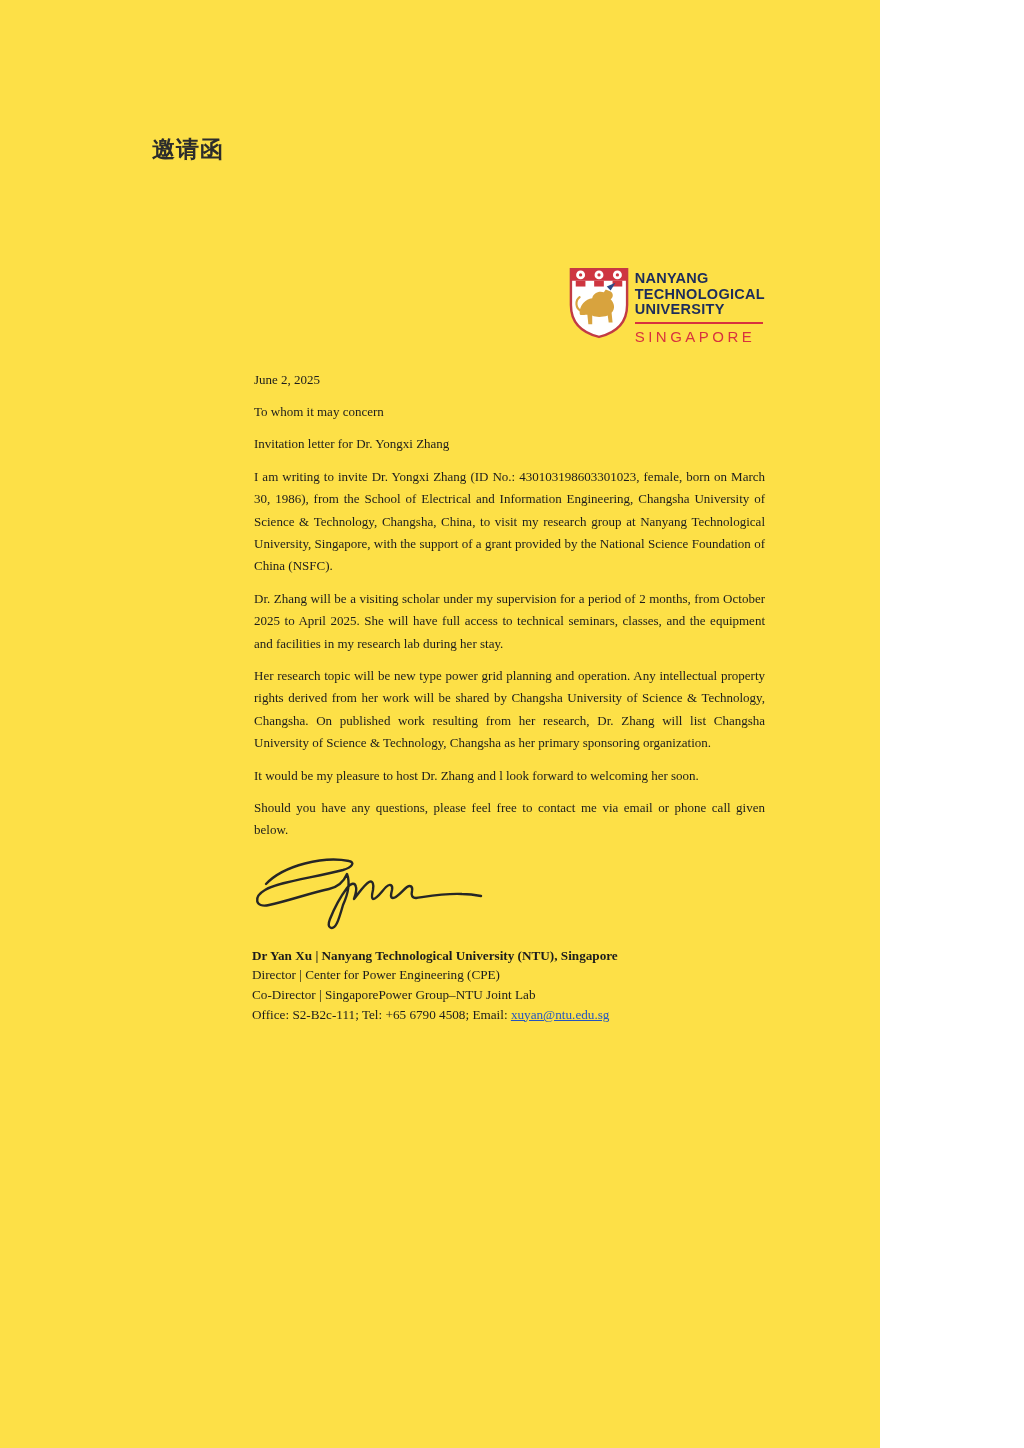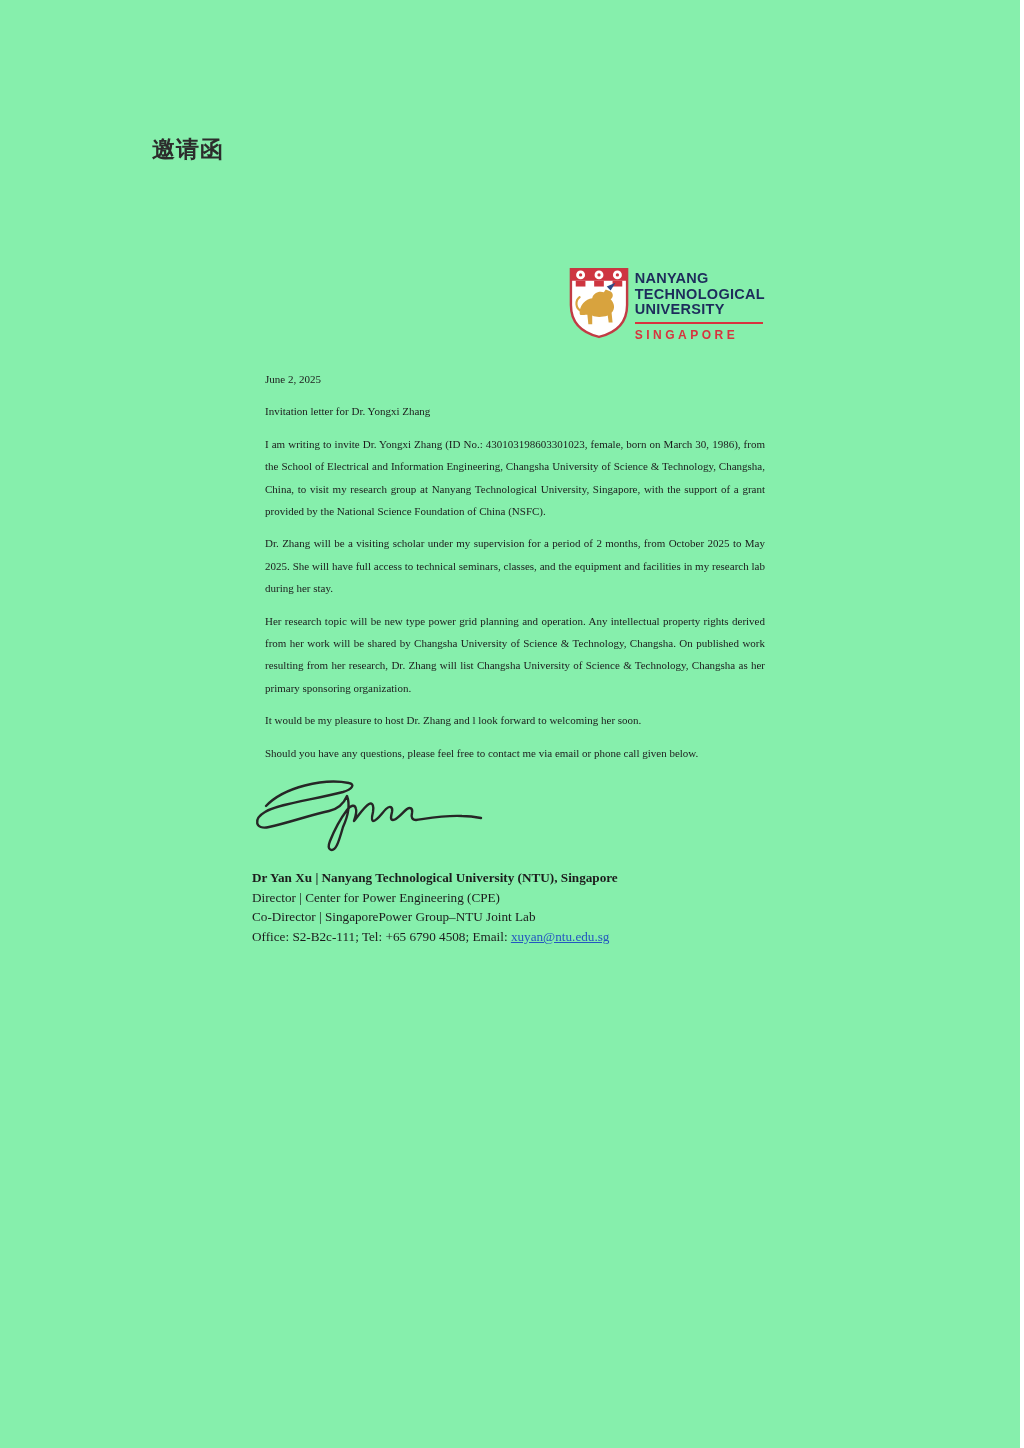--- a/index.html
+++ b/index.html
@@ -1,21 +1,21 @@
 <!DOCTYPE html>
 <html><head>
 <meta charset="utf-8">
 <title>邀请函</title>
 <style>
   html, body { margin: 0; padding: 0; background: #ffffff; }
   .page {
     position: relative;
-    width: 1020px;
+    width: 880px;
     height: 1448px;
-    background: #86efac;
+    background: #fde047;
     font-family: "Liberation Serif", serif;
     color: #1c1c1c;
     overflow: hidden;
   }
   .doc-title {
     position: absolute;
     left: 152px;
     top: 134px;
     font-family: "Liberation Sans", sans-serif;
     font-size: 23px;
@@ -36,28 +36,28 @@
     font-family: "Liberation Sans", sans-serif;
     font-weight: 700;
     font-size: 14.5px;
     line-height: 15.5px;
     color: #1d2c5b;
     letter-spacing: 0.3px;
   }
   .logo-divider { height: 2px; background: #d8333e; margin: 4px 0 4px; width: 128px; }
   .logo-country {
     font-family: "Liberation Sans", sans-serif;
-    font-weight: 700;
-    font-size: 12px;
+    font-weight: 400;
+    font-size: 15px;
     color: #d8333e;
     letter-spacing: 3.5px;
   }
   .para {
-    margin: 0 0 10px 13px;
-    font-size: 11px;
+    margin: 0 0 10px 2px;
+    font-size: 13px;
     line-height: 22.4px;
     text-align: justify;
   }
   .para.hdr { text-align: left; }
   .signature-wrap { margin: 4px 0 0 0; height: 86px; }
   .sig-block { margin-top: 8px; font-size: 13.2px; line-height: 19.6px; text-align: left; }
   .sig-name { font-weight: 700; font-family: Liberation Serif, serif; }
   .email-link { color: #2456c0; text-decoration: underline; cursor: pointer; }
 </style>
 </head>
@@ -93,24 +93,25 @@
           <div class="logo-line">NANYANG</div>
           <div class="logo-line">TECHNOLOGICAL</div>
           <div class="logo-line">UNIVERSITY</div>
           <div class="logo-divider"></div>
           <div class="logo-country">SINGAPORE</div>
         </div>
       </div>
     </div>
 
     <p class="para hdr">June 2, 2025</p>
+    <p class="para hdr">To whom it may concern</p>
     <p class="para hdr">Invitation letter for Dr. Yongxi Zhang</p>
 
     <p class="para">I am writing to invite Dr. Yongxi Zhang (ID No.: 430103198603301023, female, born on March 30, 1986), from the School of Electrical and Information Engineering, Changsha University of Science &amp; Technology, Changsha, China, to visit my research group at Nanyang Technological University, Singapore, with the support of a grant provided by the National Science Foundation of China (NSFC).</p>
-    <p class="para">Dr. Zhang will be a visiting scholar under my supervision for a period of 2 months, from October 2025 to May 2025. She will have full access to technical seminars, classes, and the equipment and facilities in my research lab during her stay.</p>
+    <p class="para">Dr. Zhang will be a visiting scholar under my supervision for a period of 2 months, from October 2025 to April 2025. She will have full access to technical seminars, classes, and the equipment and facilities in my research lab during her stay.</p>
     <p class="para">Her research topic will be new type power grid planning and operation. Any intellectual property rights derived from her work will be shared by Changsha University of Science &amp; Technology, Changsha. On published work resulting from her research, Dr. Zhang will list Changsha University of Science &amp; Technology, Changsha as her primary sponsoring organization.</p>
     <p class="para">It would be my pleasure to host Dr. Zhang and l look forward to welcoming her soon.</p>
     <p class="para">Should you have any questions, please feel free to contact me via email or phone call given below.</p>
 
 
     <div class="signature-wrap">
       <svg width="250" height="85" viewBox="0 0 250 85">
         <path d="M14,32 C32,13 72,4 97,9 C103,10 101,15 91,18 C60,26 26,30 13,38 C1,45 3,56 17,53 C36,49 58,41 77,37 C86,35 92,29 95,22 C98,30 96,42 91,53 C89,60 87,67 85,71 C81,79 74,77 78,67 C82,57 89,44 95,36 C99,31 103,30 104,35 C105,39 103,44 102,47 C107,41 112,33 117,30 C121,28 122,33 121,38 C120,42 119,46 121,47 C125,47 130,39 134,35 C138,31 141,33 140,38 C139,42 138,46 141,46 C145,46 150,39 155,35 C158,33 161,34 160,39 C159,43 160,46 164,46 C172,45 193,41 210,42 C218,42 224,43 229,44" fill="none" stroke="#262626" stroke-width="2.4" stroke-linecap="round" stroke-linejoin="round"></path>
       </svg>
     </div>

